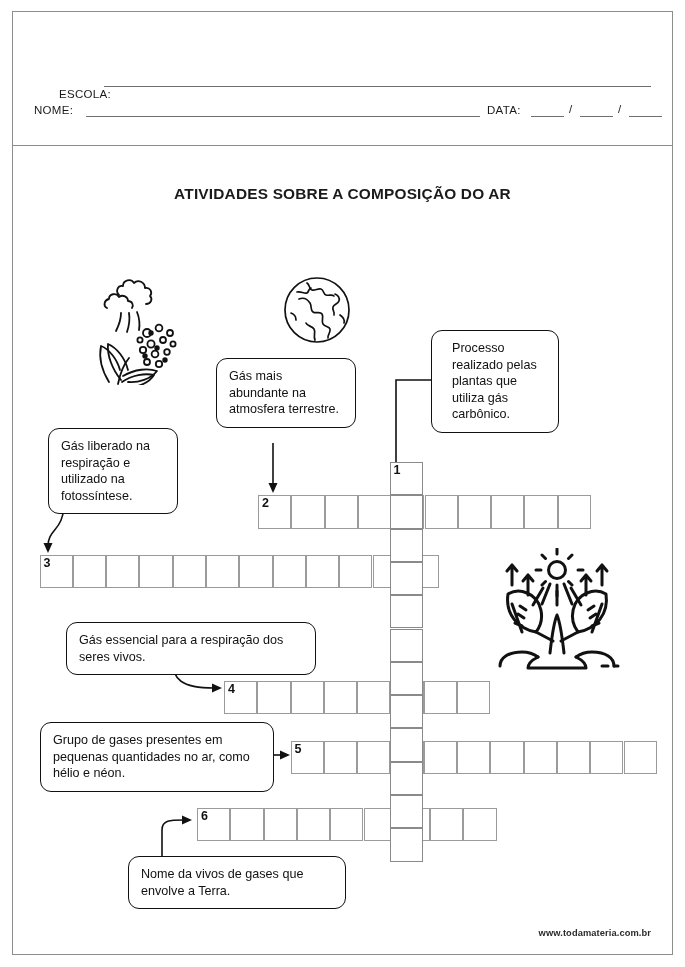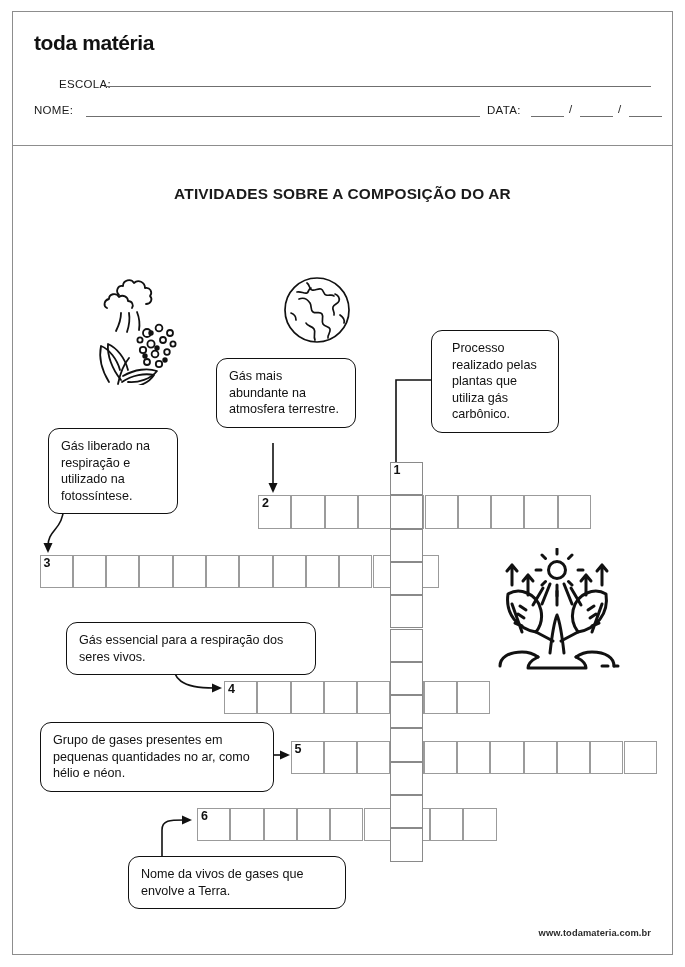--- a/index.html
+++ b/index.html
@@ -141,23 +141,22 @@
     letter-spacing: 0.1px;
   }
 </style>
 </head>
 <body>
 
 <div id="page">
 
   <div class="sheet-border"></div>
 
-  <div class="brand">toda matéria</div>
-
-  <div class="field-label" style="left:34px; top:78px;padding-left:25px;">ESCOLA:</div>
+
+  <div class="field-label" style="left:34px; top:88px;padding-left:25px;">ESCOLA:</div>
   <div class="rule" style="left:104px; top:86px; width:547px;"></div>
 
   <div class="field-label" style="left:34px; top:104px;">NOME:</div>
   <div class="rule" style="left:86px; top:116px; width:394px;"></div>
 
   <div class="field-label" style="left:487px; top:104px;">DATA:</div>
   <div class="rule" style="left:531px; top:116px; width:33px;"></div>
   <div class="field-label" style="left:569px; top:103px;">/</div>
   <div class="rule" style="left:580px; top:116px; width:33px;"></div>
   <div class="field-label" style="left:618px; top:103px;">/</div>

